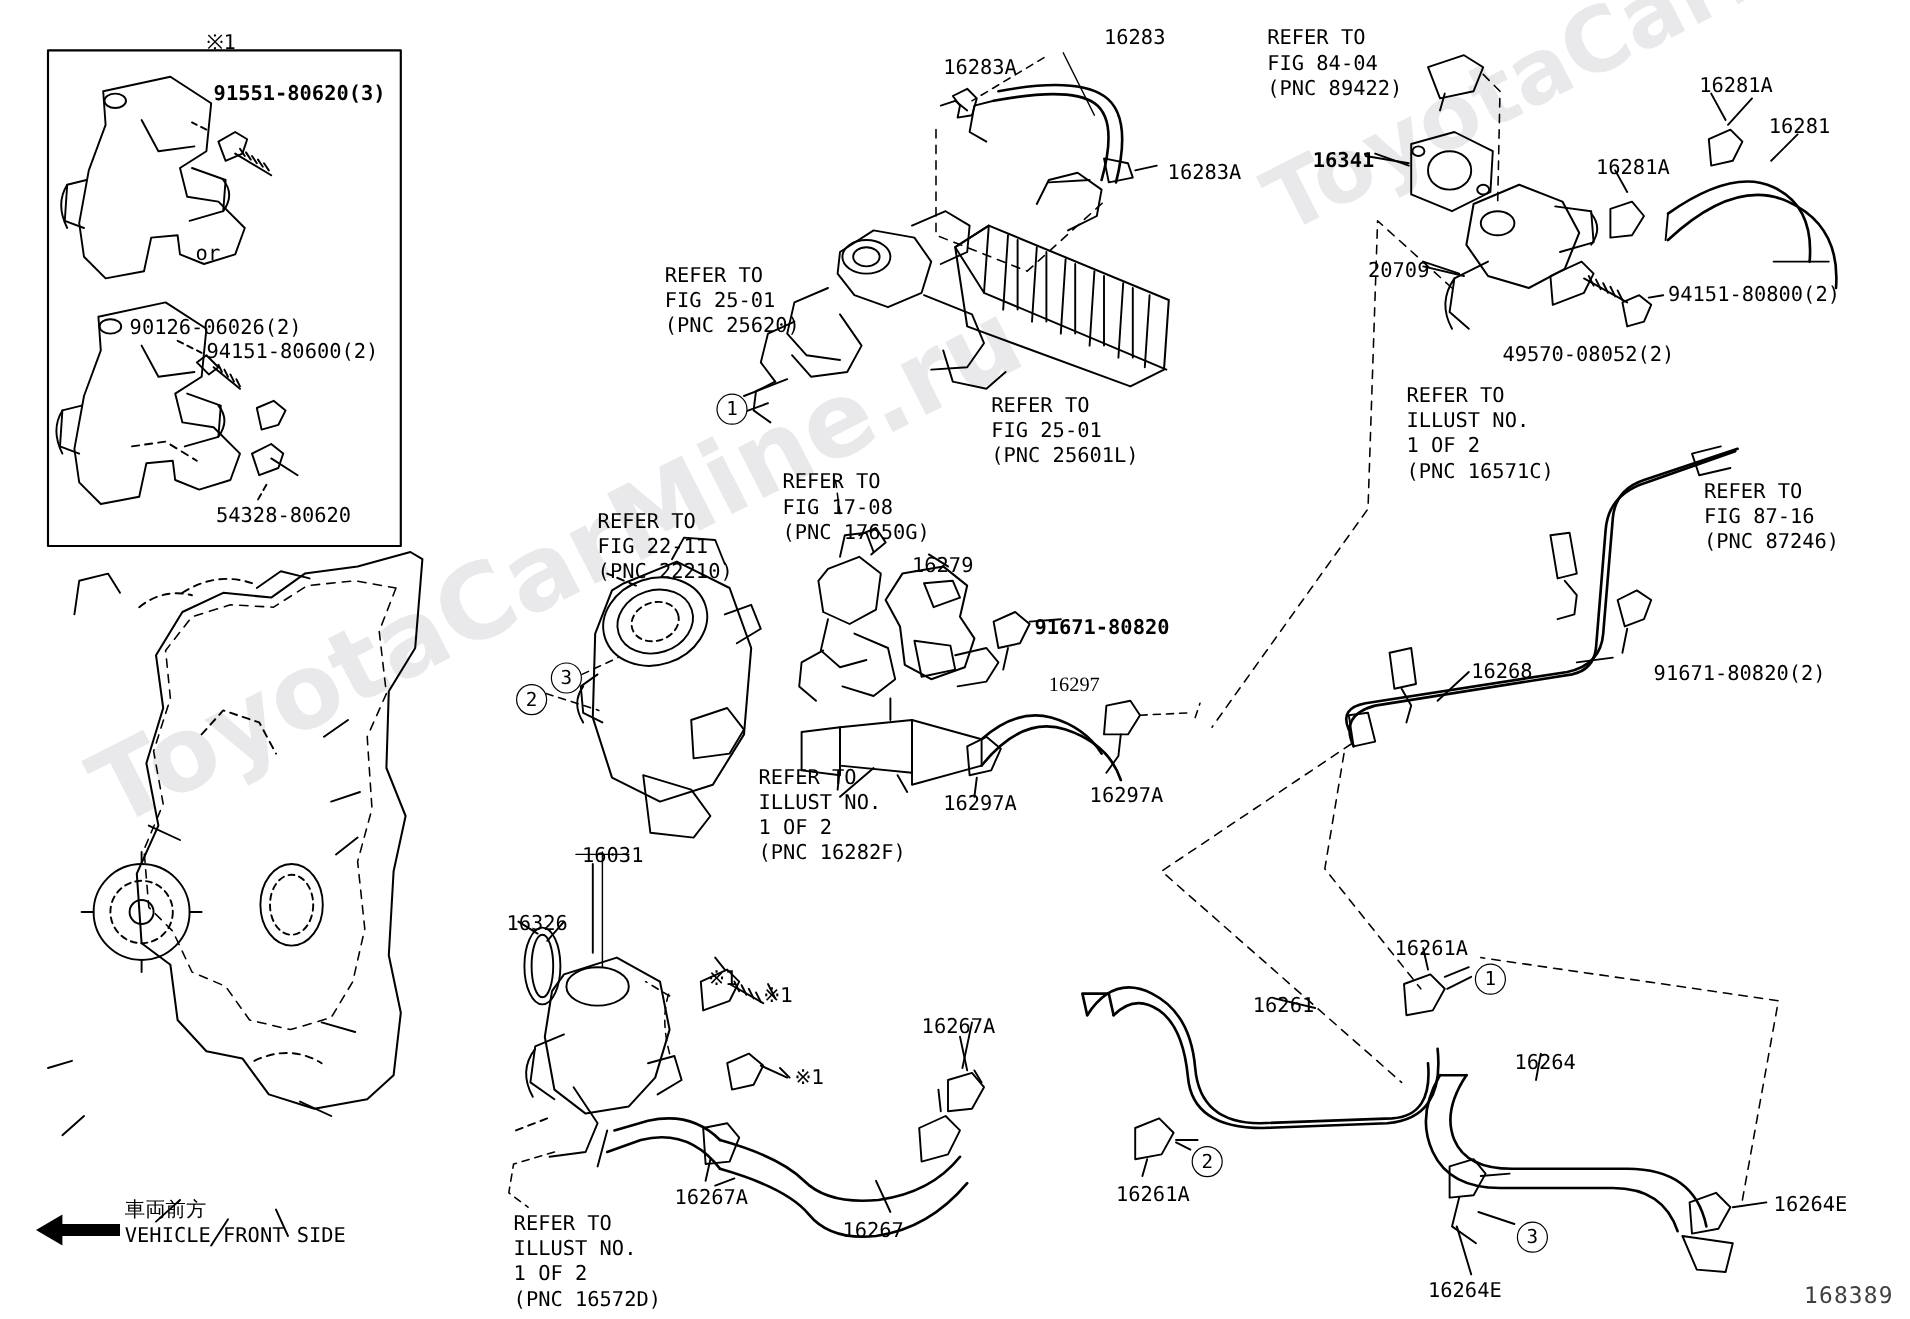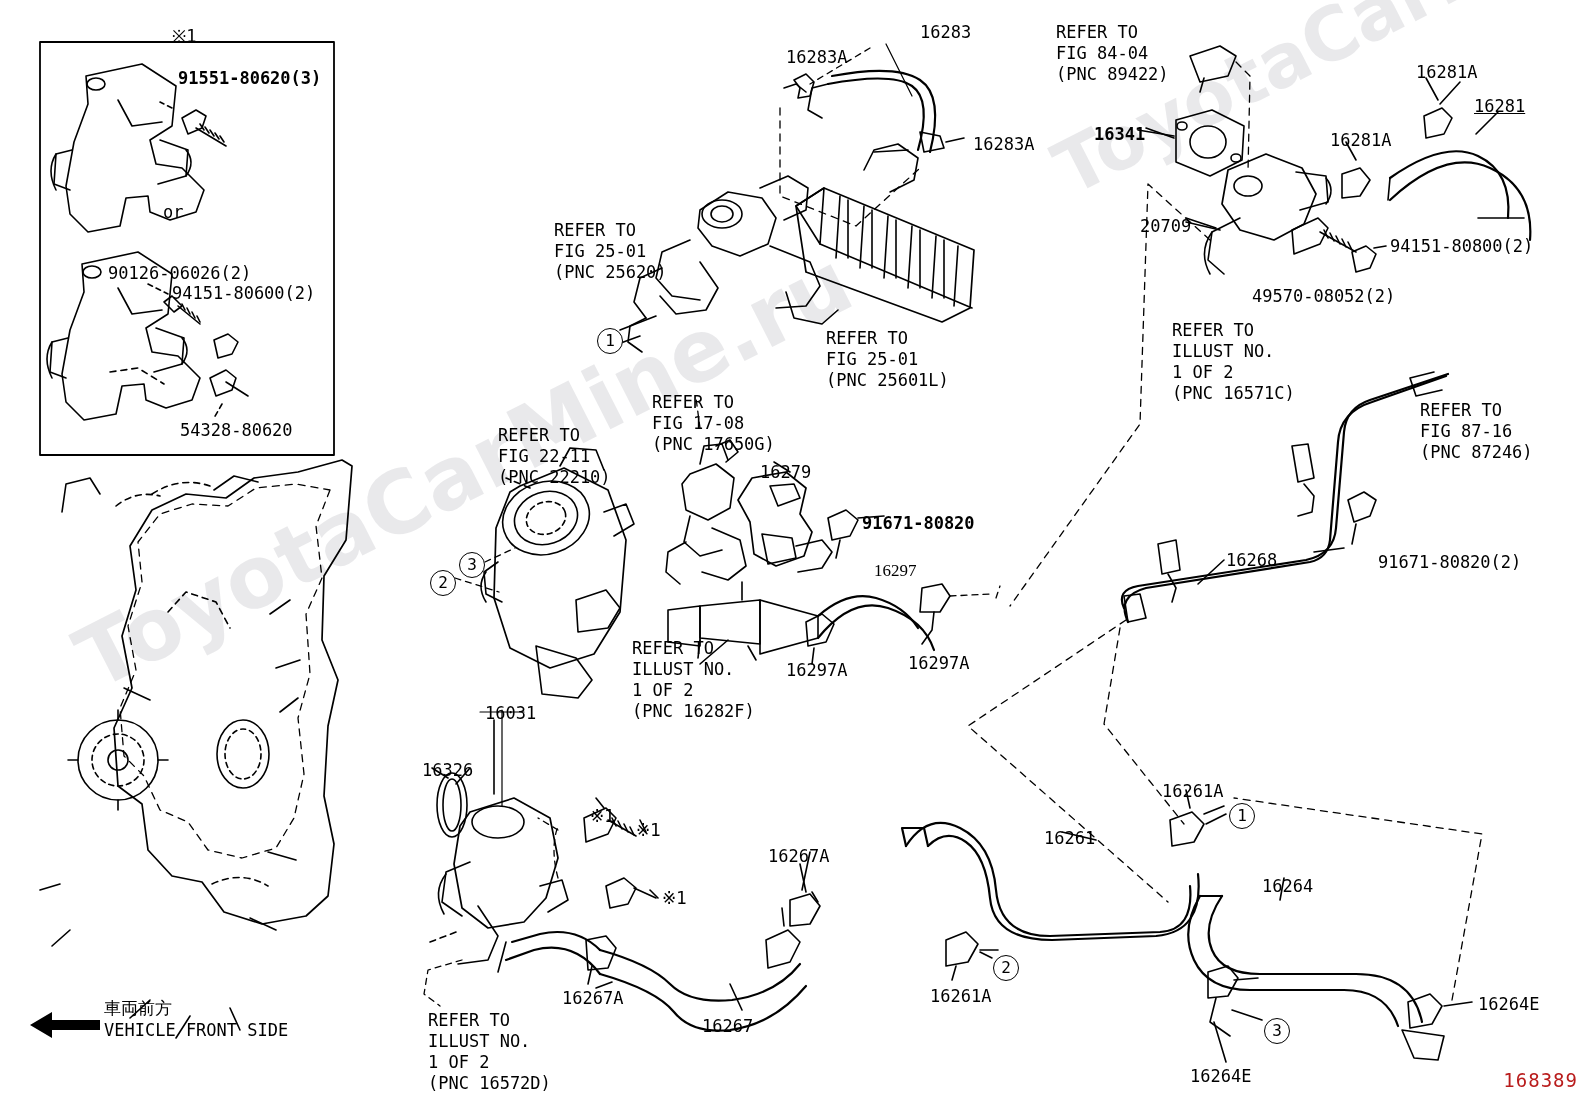--- a/index.html
+++ b/index.html
@@ -84,21 +84,21 @@
     top: 1010px;
     width: 70px;
     height: 30px;
   }
   #figno {
     position: absolute;
     right: 14px;
     bottom: 8px;
     font-family: "DejaVu Sans Mono", monospace;
     font-size: 19px;
-    color: #b91c1c;
+    color: #404040;
     letter-spacing: 1px;
   }
 </style>
 </head>
 <body>
 
 <div id="page">
 
   <div id="wm-layer">
     <div class="wm wm1">ToyotaCarMine.ru</div>
@@ -399,21 +399,21 @@
     <div class="lbl" style="left:180px; top:420px;">54328-80620</div>
     <div class="lbl" style="left:172px; top:26px;">※1</div>
 
     <div class="lbl" style="left:890px; top:22px;margin-left:30px;">16283</div>
     <div class="lbl" style="left:786px; top:47px;">16283A</div>
     <div class="lbl" style="left:973px; top:134px;">16283A</div>
     <div class="lbl" style="left:1056px; top:22px;">REFER TO
 FIG 84-04
 (PNC 89422)</div>
     <div class="lbl" style="left:1416px; top:62px;">16281A</div>
-    <div class="lbl" style="left:1474px; top:96px;text-decoration:underline;">16281</div>
+    <div class="lbl" style="left:1474px; top:96px;">16281</div>
     <div class="lbl" style="left:1330px; top:130px;">16281A</div>
     <div class="lbl" style="left:1094px; top:124px;font-weight:bold;">16341</div>
     <div class="lbl" style="left:1140px; top:216px;">20709</div>
     <div class="lbl" style="left:1390px; top:236px;">94151-80800(2)</div>
     <div class="lbl" style="left:1252px; top:286px;">49570-08052(2)</div>
     <div class="lbl" style="left:554px; top:220px;">REFER TO
 FIG 25-01
 (PNC 25620)</div>
     <div class="lbl" style="left:826px; top:328px;">REFER TO
 FIG 25-01

